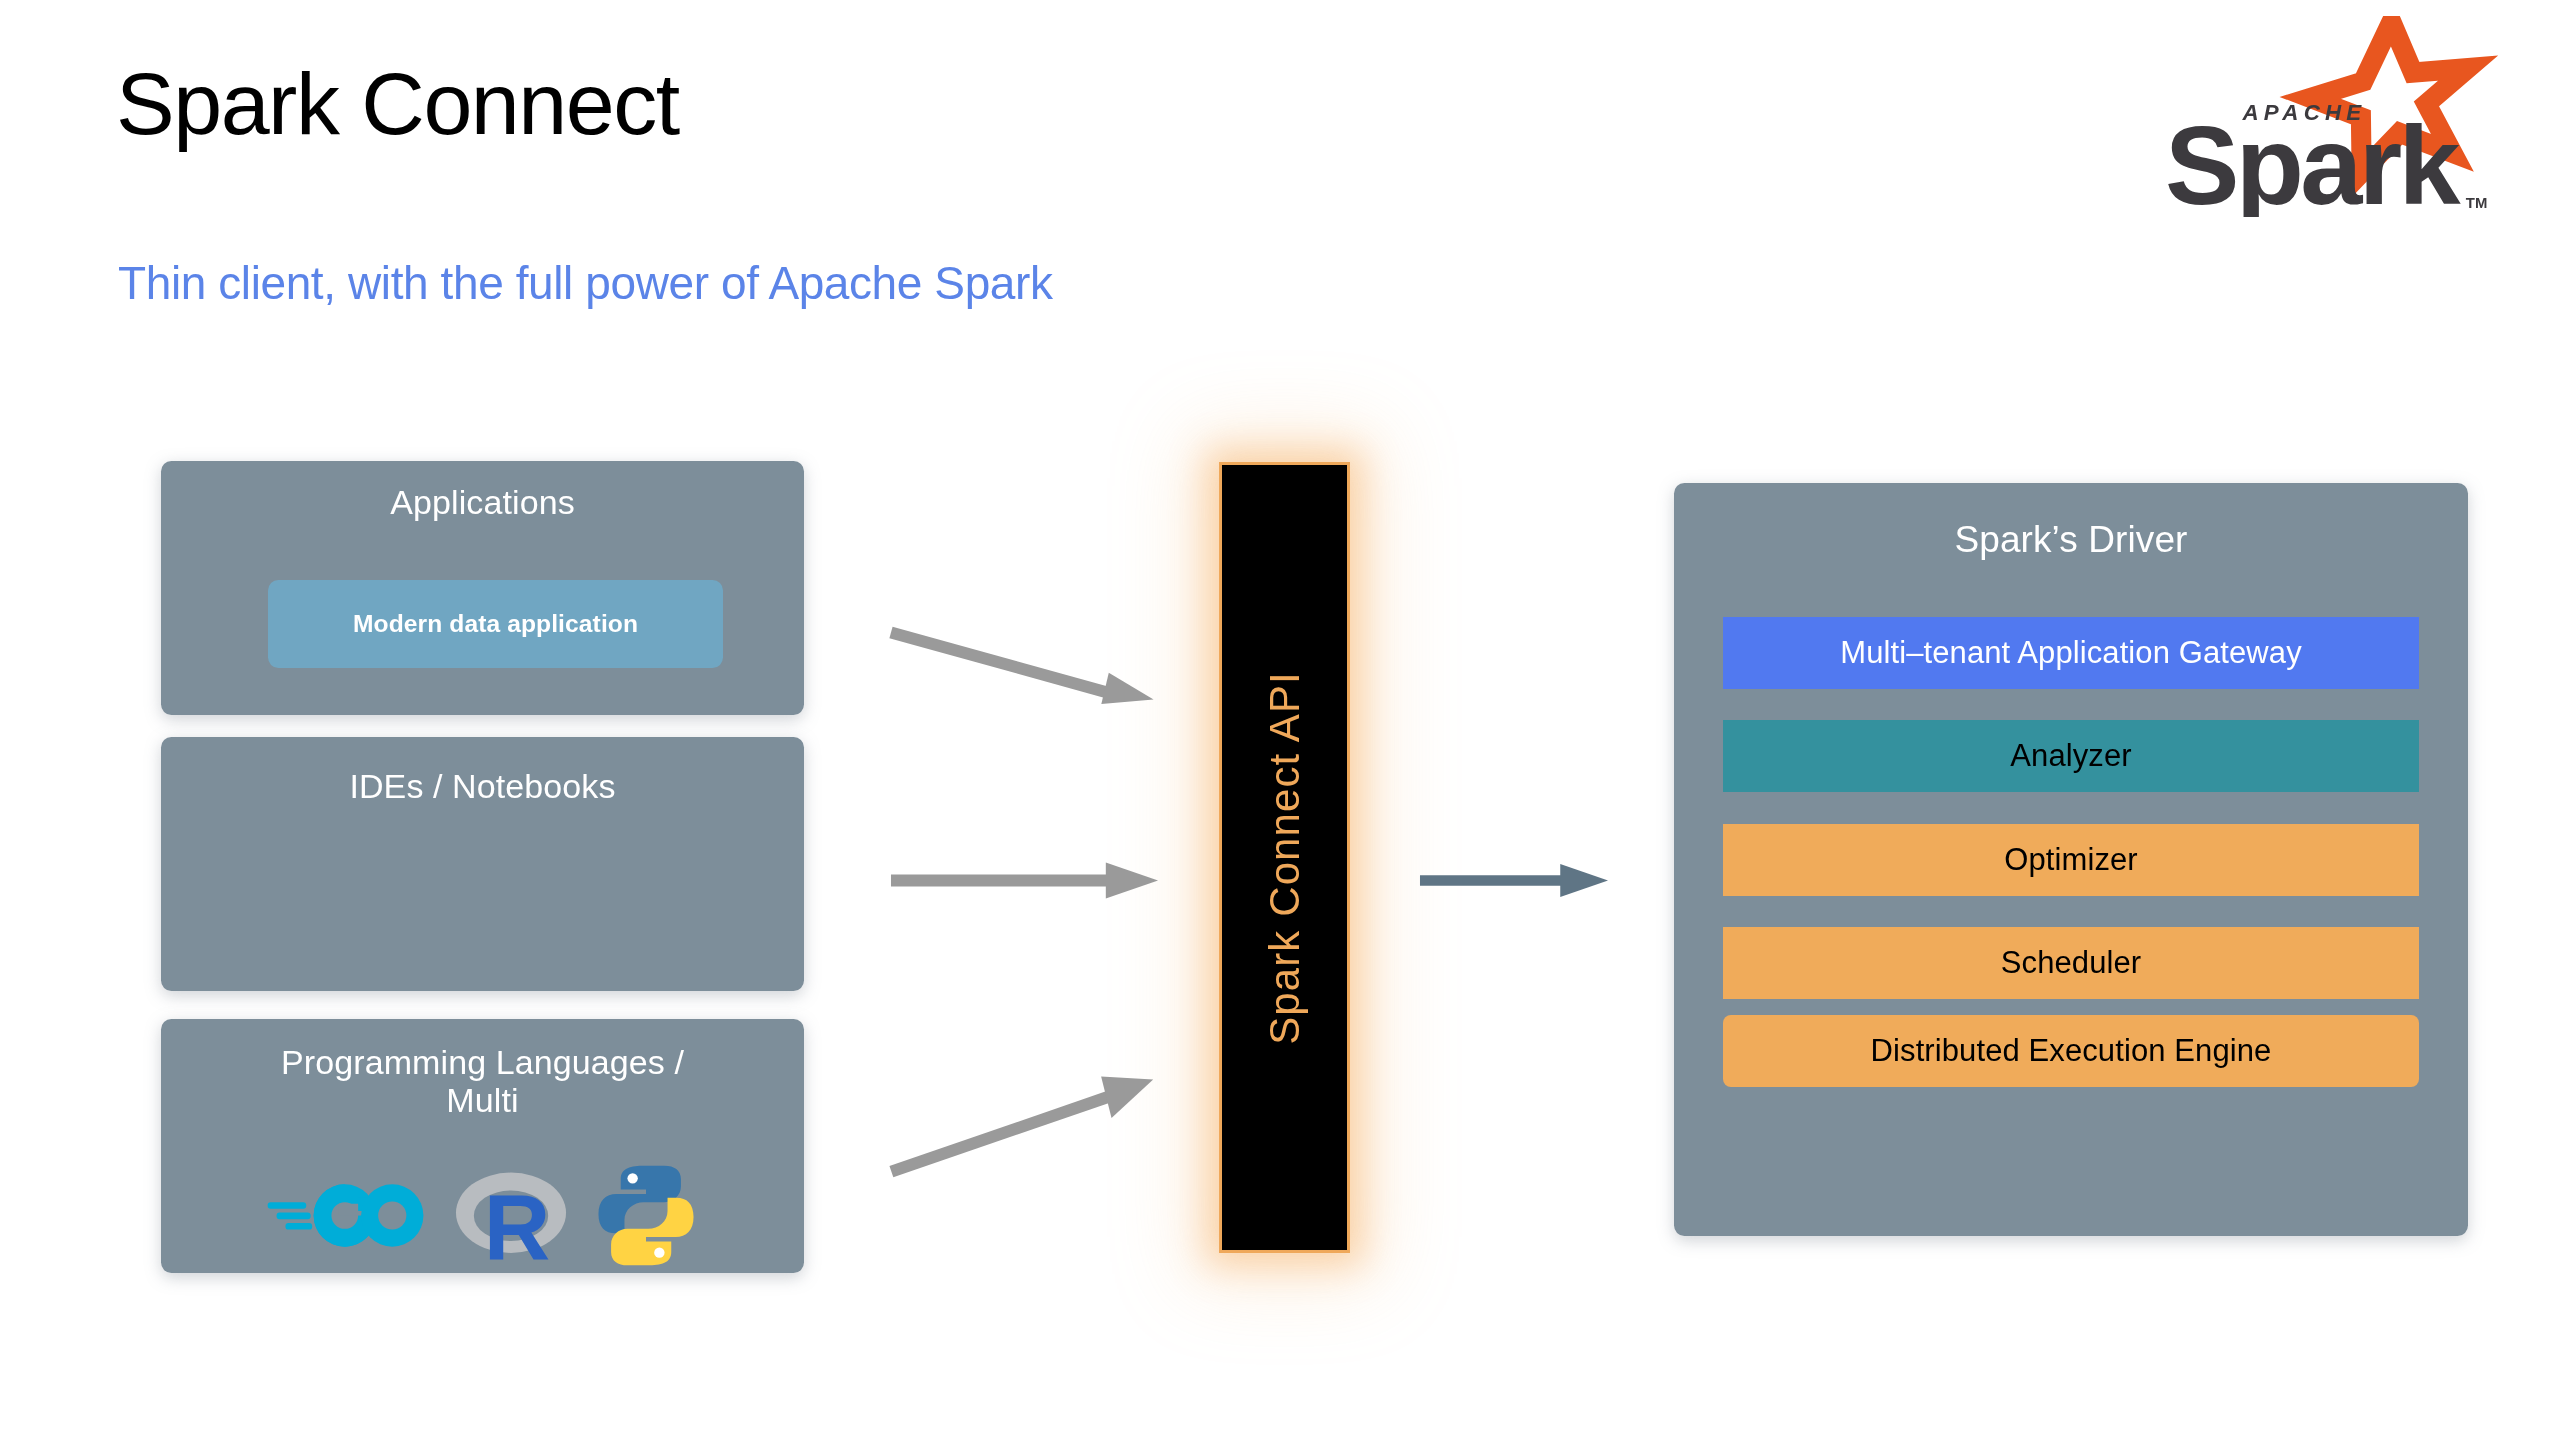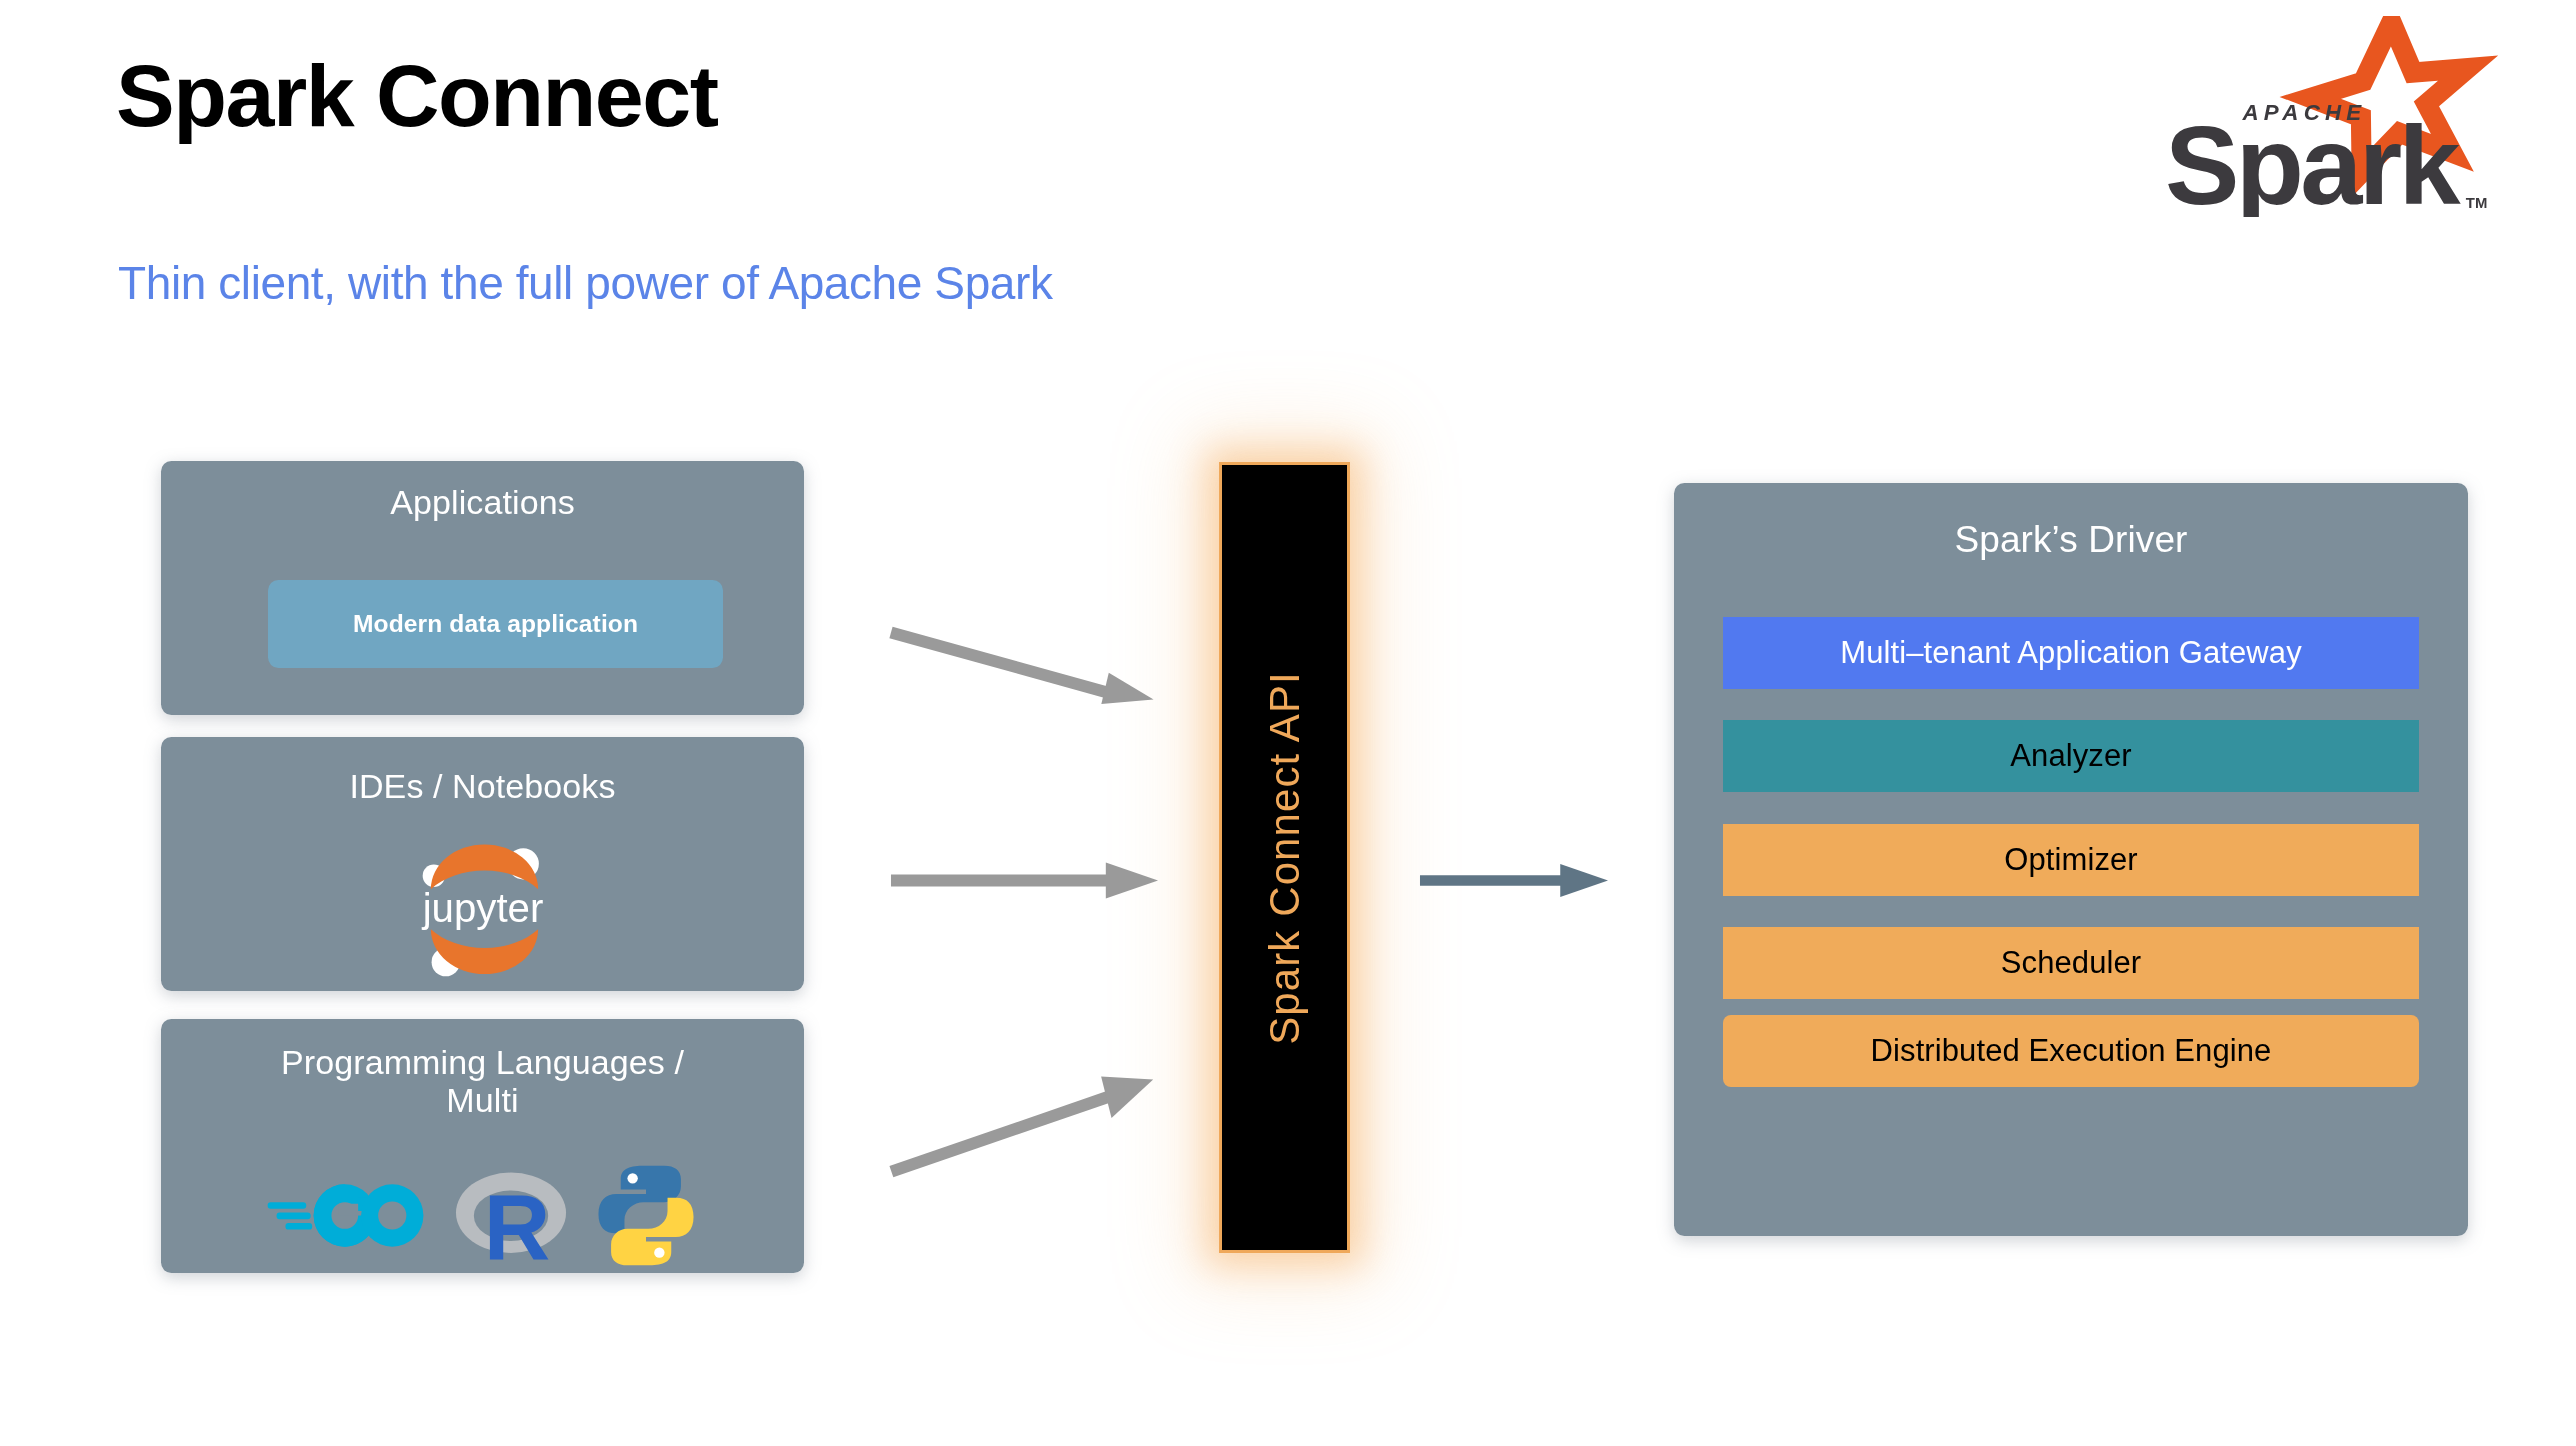--- a/index.html
+++ b/index.html
@@ -13,23 +13,23 @@
     position: relative;
     overflow: hidden;
     font-family: "Liberation Sans", sans-serif;
     -webkit-font-smoothing: antialiased;
   }
 
   
   #slide-title {
     position: absolute;
     left: 116px;
-    top: 52px;
+    top: 60px;
     font-size: 88px;
-    font-weight: 700;
+    font-weight: 400;
     letter-spacing: -1.5px;
     color: #000000;
     line-height: 1;
     white-space: nowrap;
   }
   #slide-subtitle {
     position: absolute;
     left: 118px;
     top: 260px;
     font-size: 46px;
@@ -186,30 +186,20 @@
 
 <div class="panel" id="panel-applications">
   <div class="panel-title">Applications</div>
   <div id="chip-modern-data-app">Modern data application</div>
 </div>
 
 <div class="panel" id="panel-ides">
   <div class="panel-title">IDEs / Notebooks</div>
   <div class="logo-row" id="ide-logo-row">
 
-    <span>
-      <svg width="146" height="149" viewBox="0 0 196 200" xmlns="http://www.w3.org/2000/svg">
-        <circle cx="32" cy="56" r="15" fill="#ffffff"></circle>
-        <circle cx="152" cy="40" r="21" fill="#ffffff"></circle>
-        <circle cx="48" cy="172" r="19" fill="#ffffff"></circle>
-        <path d="M28 74 A72 60 0 0 1 172 74 A92 66 0 0 0 28 74 Z" fill="#e8752c"></path>
-        <path d="M28 128 A72 60 0 0 0 172 128 A92 66 0 0 1 28 128 Z" fill="#e8752c"></path>
-        <text x="98" y="118" text-anchor="middle" font-family="'Liberation Sans', sans-serif" font-size="54" fill="#ffffff">jupyter</text>
-      </svg>
-    </span>
 
   </div>
 </div>
 
 <div class="panel" id="panel-languages">
   <div class="panel-title">
     <span>Programming Languages /</span><br>
     <span>Multi</span>
   </div>
   <div class="logo-row" id="lang-logo-row">

